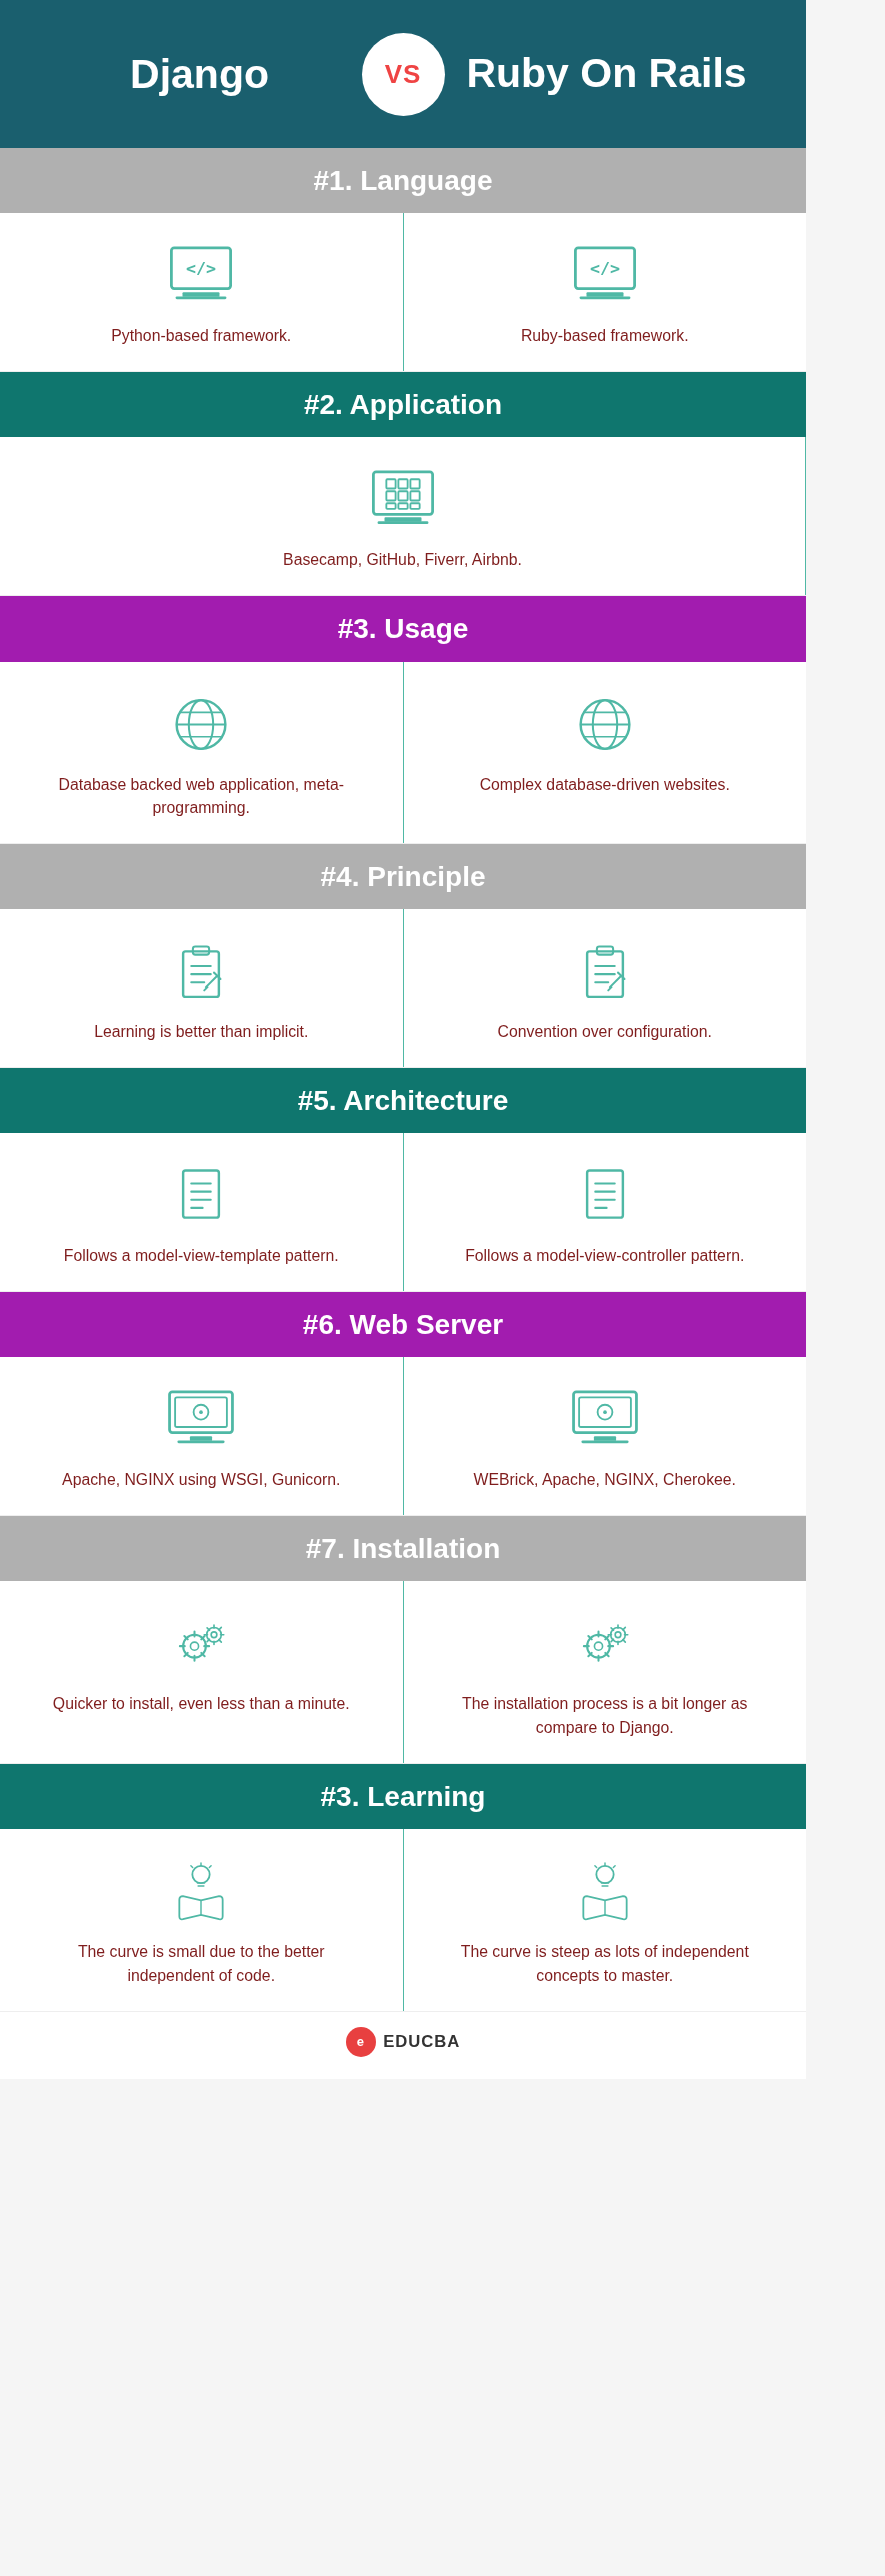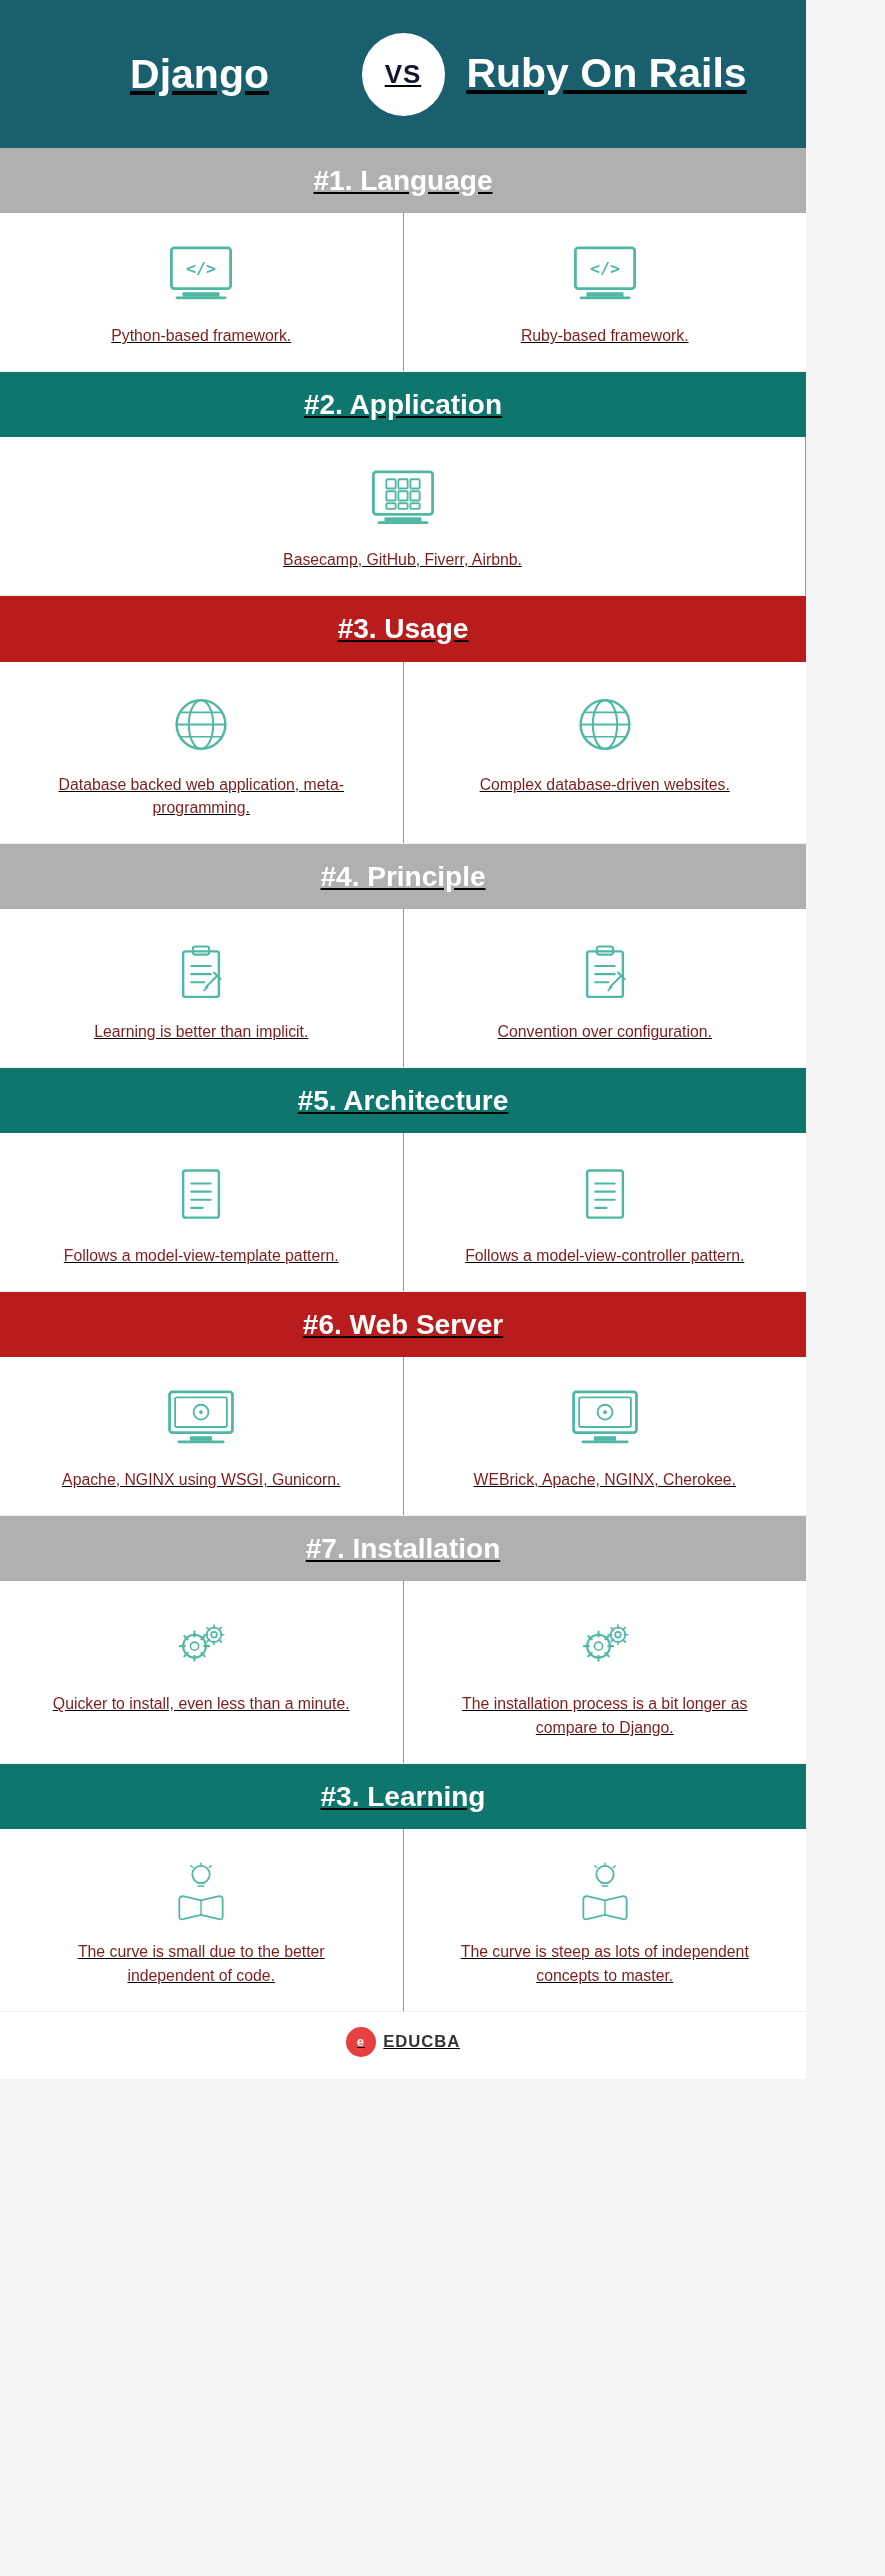--- a/index.html
+++ b/index.html
@@ -6,21 +6,20 @@
     body {
       font-family: 'Segoe UI', Arial, sans-serif;
       background: #f5f5f5;
       width: 885px;
       margin: 0 auto;
     }
 
     .infographic {
       width: 806px;
       background: #fff;
-      text-decoration: underline;
     }
 
     
     .header {
       background: #1a5f6e;
       display: flex;
       align-items: center;
       justify-content: space-between;
       padding: 28px 56px;
       min-height: 148px;
@@ -38,37 +37,37 @@
     .vs-circle {
       width: 83px;
       height: 83px;
       border-radius: 50%;
       background: #fff;
       display: flex;
       align-items: center;
       justify-content: center;
       font-size: 26px;
       font-weight: 900;
-      color: #0f172a;
+      color: #ef4444;
       flex-shrink: 0;
       margin: 0 18.5px;
       letter-spacing: 0.9px;
     }
 
     
     .section-header {
       text-align: center;
       padding: 16.7px 0;
       font-size: 28px;
       font-weight: 700;
       color: #fff;
     }
     .section-header.teal { background: #0f766e; }
     .section-header.gray { background: #b0b0b0; }
-    .section-header.dark-teal { background: #b91c1c; }
+    .section-header.dark-teal { background: #a21caf; }
 
     
     .content-row {
       display: flex;
       background: #fff;
       border-bottom: 0.9px solid #eee;
     }
     .content-cell {
       flex: 1;
       display: flex;

